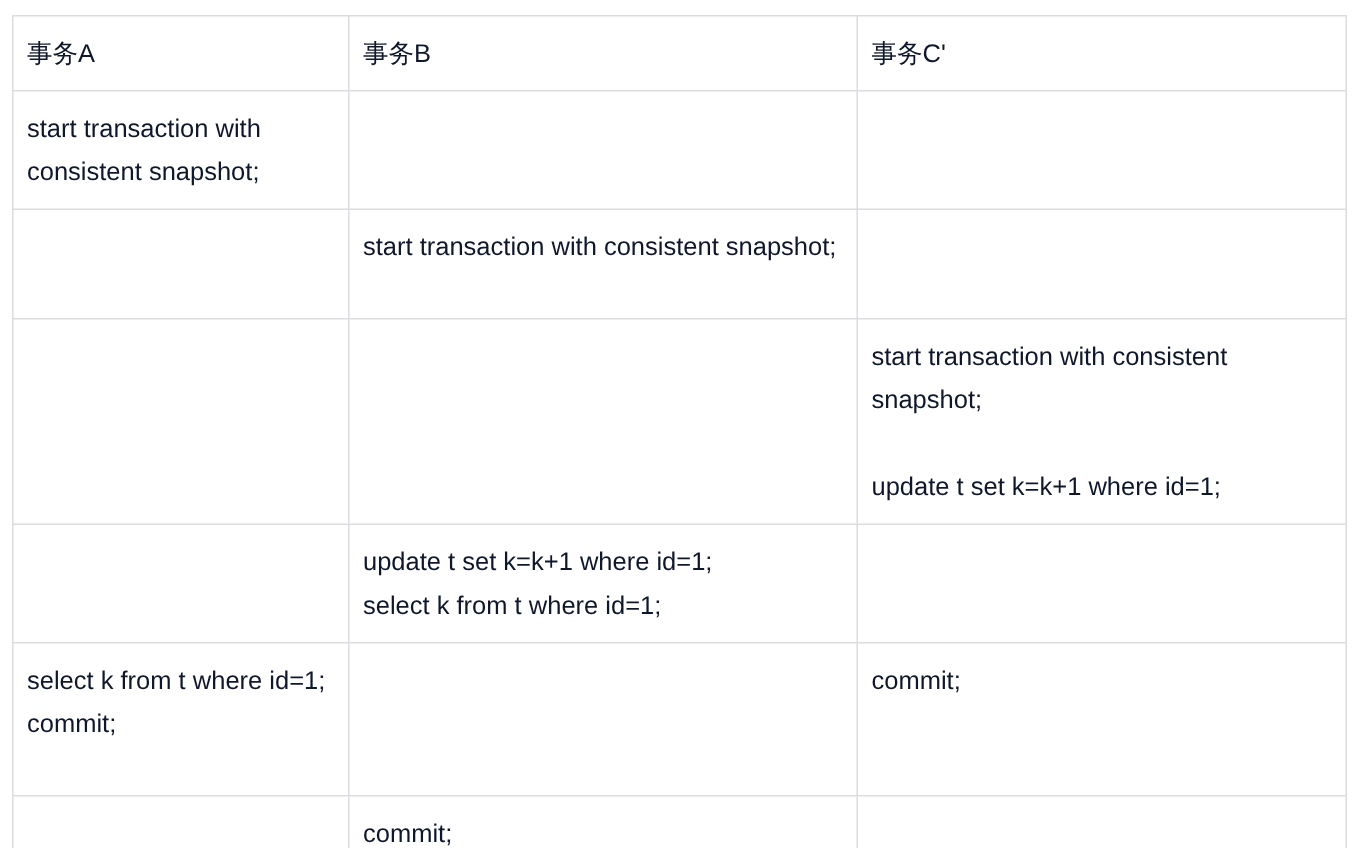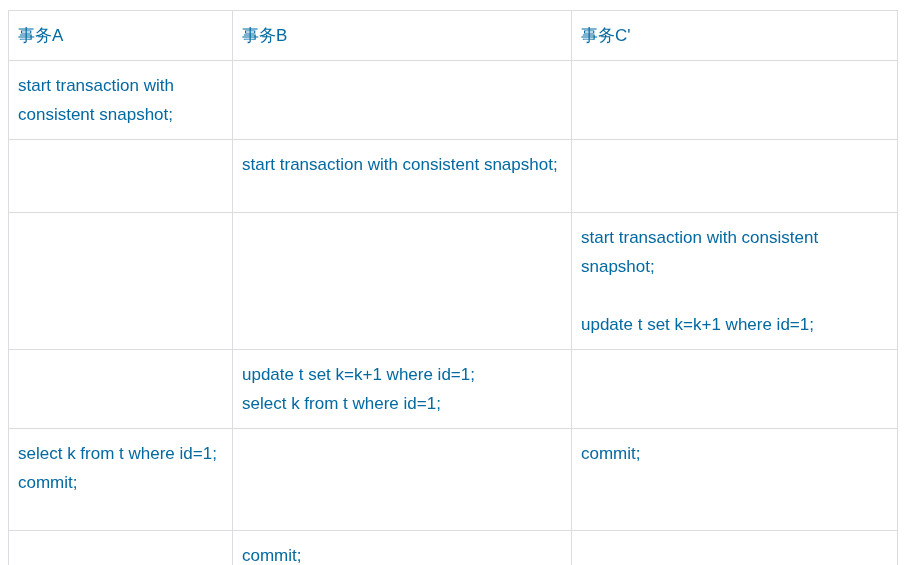--- a/index.html
+++ b/index.html
@@ -31,21 +31,21 @@
 
   table.txn-table td,
   table.txn-table th {
     border: 1px solid #dadce0;
     vertical-align: top;
     text-align: left;
     padding: 10px 8px 10px 9px;
     font-weight: normal;
     font-size: 17px;
     line-height: 29px;
-    color: #0369a1;
+    color: #0f172a;
     word-wrap: break-word;
     overflow-wrap: break-word;
   }
   table.txn-table th {
     height: 22px;
   }
   .cell-block { margin: 0; }
   .cell-block + .cell-block { margin-top: 0; }
   .cell-para + .cell-para { margin-top: 29px; }
   .empty-cell { min-height: 29px; }

